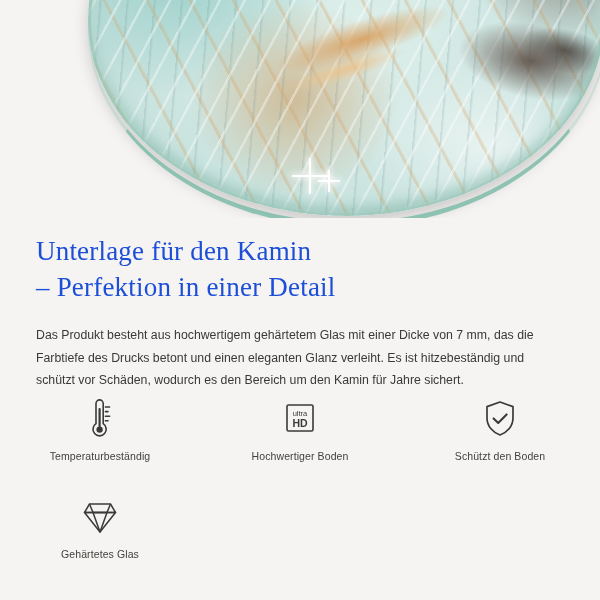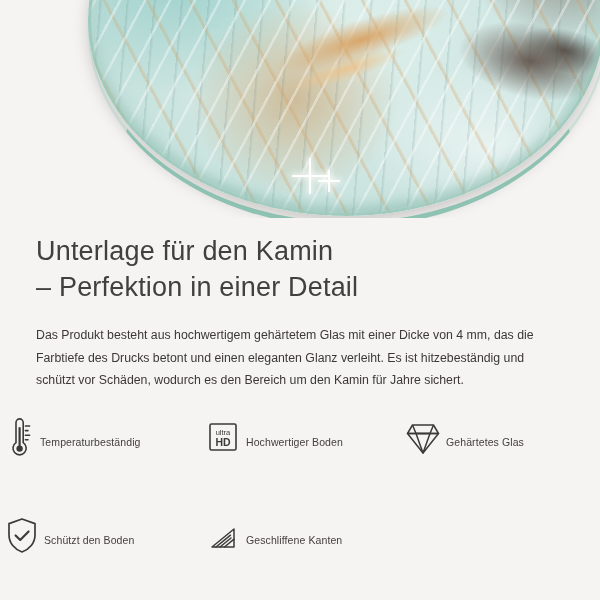--- a/index.html
+++ b/index.html
@@ -130,25 +130,25 @@
   
   .content {
     position: absolute;
     left: 0;
     top: 218px;
     width: 600px;
   }
   .headline {
     margin: 0;
     padding: 16px 36px 0 36px;
-    font-family: Liberation Sans, sans-serif;
+    font-family: Liberation Serif, serif;
     font-weight: 400;
     font-size: 27px;
     line-height: 1.33;
-    color: #404040;
+    color: #1d4ed8;
     letter-spacing: 0.2px;
   }
   .headline .l2 { display: block; }
   .body-copy {
     margin: 0;
     padding: 18px 44px 0 36px;
     font-size: 12.3px;
     line-height: 1.85;
     color: #3b3836;
   }
@@ -159,21 +159,21 @@
     left: 0;
     top: 396px;
     width: 600px;
     display: grid;
     grid-template-columns: repeat(3, 1fr);
     grid-template-rows: repeat(2, 84px);
     row-gap: 14px;
   }
   .feature {
     display: flex;
-    flex-direction: row;
+    flex-direction: column;
     align-items: center;
     justify-content: flex-start;
   }
   .feature-icon {
     height: 46px;
     display: flex;
     align-items: center;
     justify-content: center;
   }
   .feature-label {
@@ -200,21 +200,21 @@
     <div class="hero-edge"></div>
     <div class="sparkle sparkle-a"></div>
     <div class="sparkle sparkle-b"></div>
   </div>
 
   <div class="content">
     <h1 class="headline">
       <span class="l1">Unterlage für den Kamin</span>
       <span class="l2">– Perfektion in einer Detail</span>
     </h1>
-    <p class="body-copy">Das Produkt besteht aus hochwertigem gehärtetem Glas mit einer Dicke von 4 mm, das die Farbtiefe des Drucks betont und einen eleganten Glanz verleiht. Es ist hitzebeständig und schützt vor Schäden, wodurch es den Bereich um den Kamin für Jahre sichert.</p>
+    <p class="body-copy">Das Produkt besteht aus hochwertigem gehärtetem Glas mit einer Dicke von 7 mm, das die Farbtiefe des Drucks betont und einen eleganten Glanz verleiht. Es ist hitzebeständig und schützt vor Schäden, wodurch es den Bereich um den Kamin für Jahre sichert.</p>
   </div>
 
   <div class="features">
 
     <div class="feature">
       <div class="feature-icon">
         <svg width="40" height="46" viewBox="0 0 40 46">
           <g fill="none" stroke="#3a3a38" stroke-width="1.6" stroke-linecap="round">
             <path d="M16 7.5a3.6 3.6 0 0 1 7.2 0v20.2a6.6 6.6 0 1 1-7.2 0z"></path>
             <circle cx="19.6" cy="33.6" r="3.2" fill="#3a3a38" stroke="none"></circle>
@@ -232,49 +232,38 @@
           <rect x="10" y="9" width="26" height="26" rx="1.5" fill="none" stroke="#3a3a38" stroke-width="1.6"></rect>
           <text x="23" y="20" text-anchor="middle" font-family="Liberation Sans, sans-serif" font-size="7.5" fill="#3a3a38">ultra</text>
           <text x="23" y="31" text-anchor="middle" font-family="Liberation Sans, sans-serif" font-size="10.5" font-weight="bold" fill="#3a3a38">HD</text>
         </svg>
       </div>
       <div class="feature-label">Hochwertiger Boden</div>
     </div>
 
     <div class="feature">
       <div class="feature-icon">
+        <svg width="44" height="46" viewBox="0 0 44 46">
+          <path d="M22 6l13 4.6v11.2c0 8.4-5.6 14.6-13 17.2-7.4-2.6-13-8.8-13-17.2V10.6z" fill="none" stroke="#3a3a38" stroke-width="1.7" stroke-linejoin="round"></path>
+          <path d="M15.6 22.4l4.6 4.6 8.4-8.6" fill="none" stroke="#3a3a38" stroke-width="2.1" stroke-linecap="round" stroke-linejoin="round"></path>
+        </svg>
+      </div>
+      <div class="feature-label">Schützt den Boden</div>
+    </div>
+
+    <div class="feature">
+      <div class="feature-icon">
         <svg width="46" height="46" viewBox="0 0 46 46">
           <g fill="none" stroke="#3a3a38" stroke-width="1.5" stroke-linejoin="round">
             <path d="M7.5 18.5h31L23 38z"></path>
             <path d="M12.5 10h21l5 8.5h-31z"></path>
             <path d="M12.5 10l3.5 8.5L23 38l7-19.5L33.5 10"></path>
             <path d="M16 18.5h14"></path>
           </g>
         </svg>
       </div>
       <div class="feature-label">Gehärtetes Glas</div>
     </div>
 
-    <div class="feature">
-      <div class="feature-icon">
-        <svg width="44" height="46" viewBox="0 0 44 46">
-          <path d="M22 6l13 4.6v11.2c0 8.4-5.6 14.6-13 17.2-7.4-2.6-13-8.8-13-17.2V10.6z" fill="none" stroke="#3a3a38" stroke-width="1.7" stroke-linejoin="round"></path>
-          <path d="M15.6 22.4l4.6 4.6 8.4-8.6" fill="none" stroke="#3a3a38" stroke-width="2.1" stroke-linecap="round" stroke-linejoin="round"></path>
-        </svg>
-      </div>
-      <div class="feature-label">Schützt den Boden</div>
-    </div>
-
-    <div class="feature">
-      <div class="feature-icon">
-        <svg width="46" height="46" viewBox="0 0 46 46">
-          <g fill="none" stroke="#3a3a38" stroke-width="1.5" stroke-linecap="round" stroke-linejoin="round">
-            <path d="M12 34h22V16z"></path>
-            <path d="M20 34l11-9M24.5 34l9.5-7.8M16 34l14.5-11.8"></path>
-          </g>
-        </svg>
-      </div>
-      <div class="feature-label">Geschliffene Kanten</div>
-    </div>
 
 
   </div>
 </div>
 
 </body></html>

